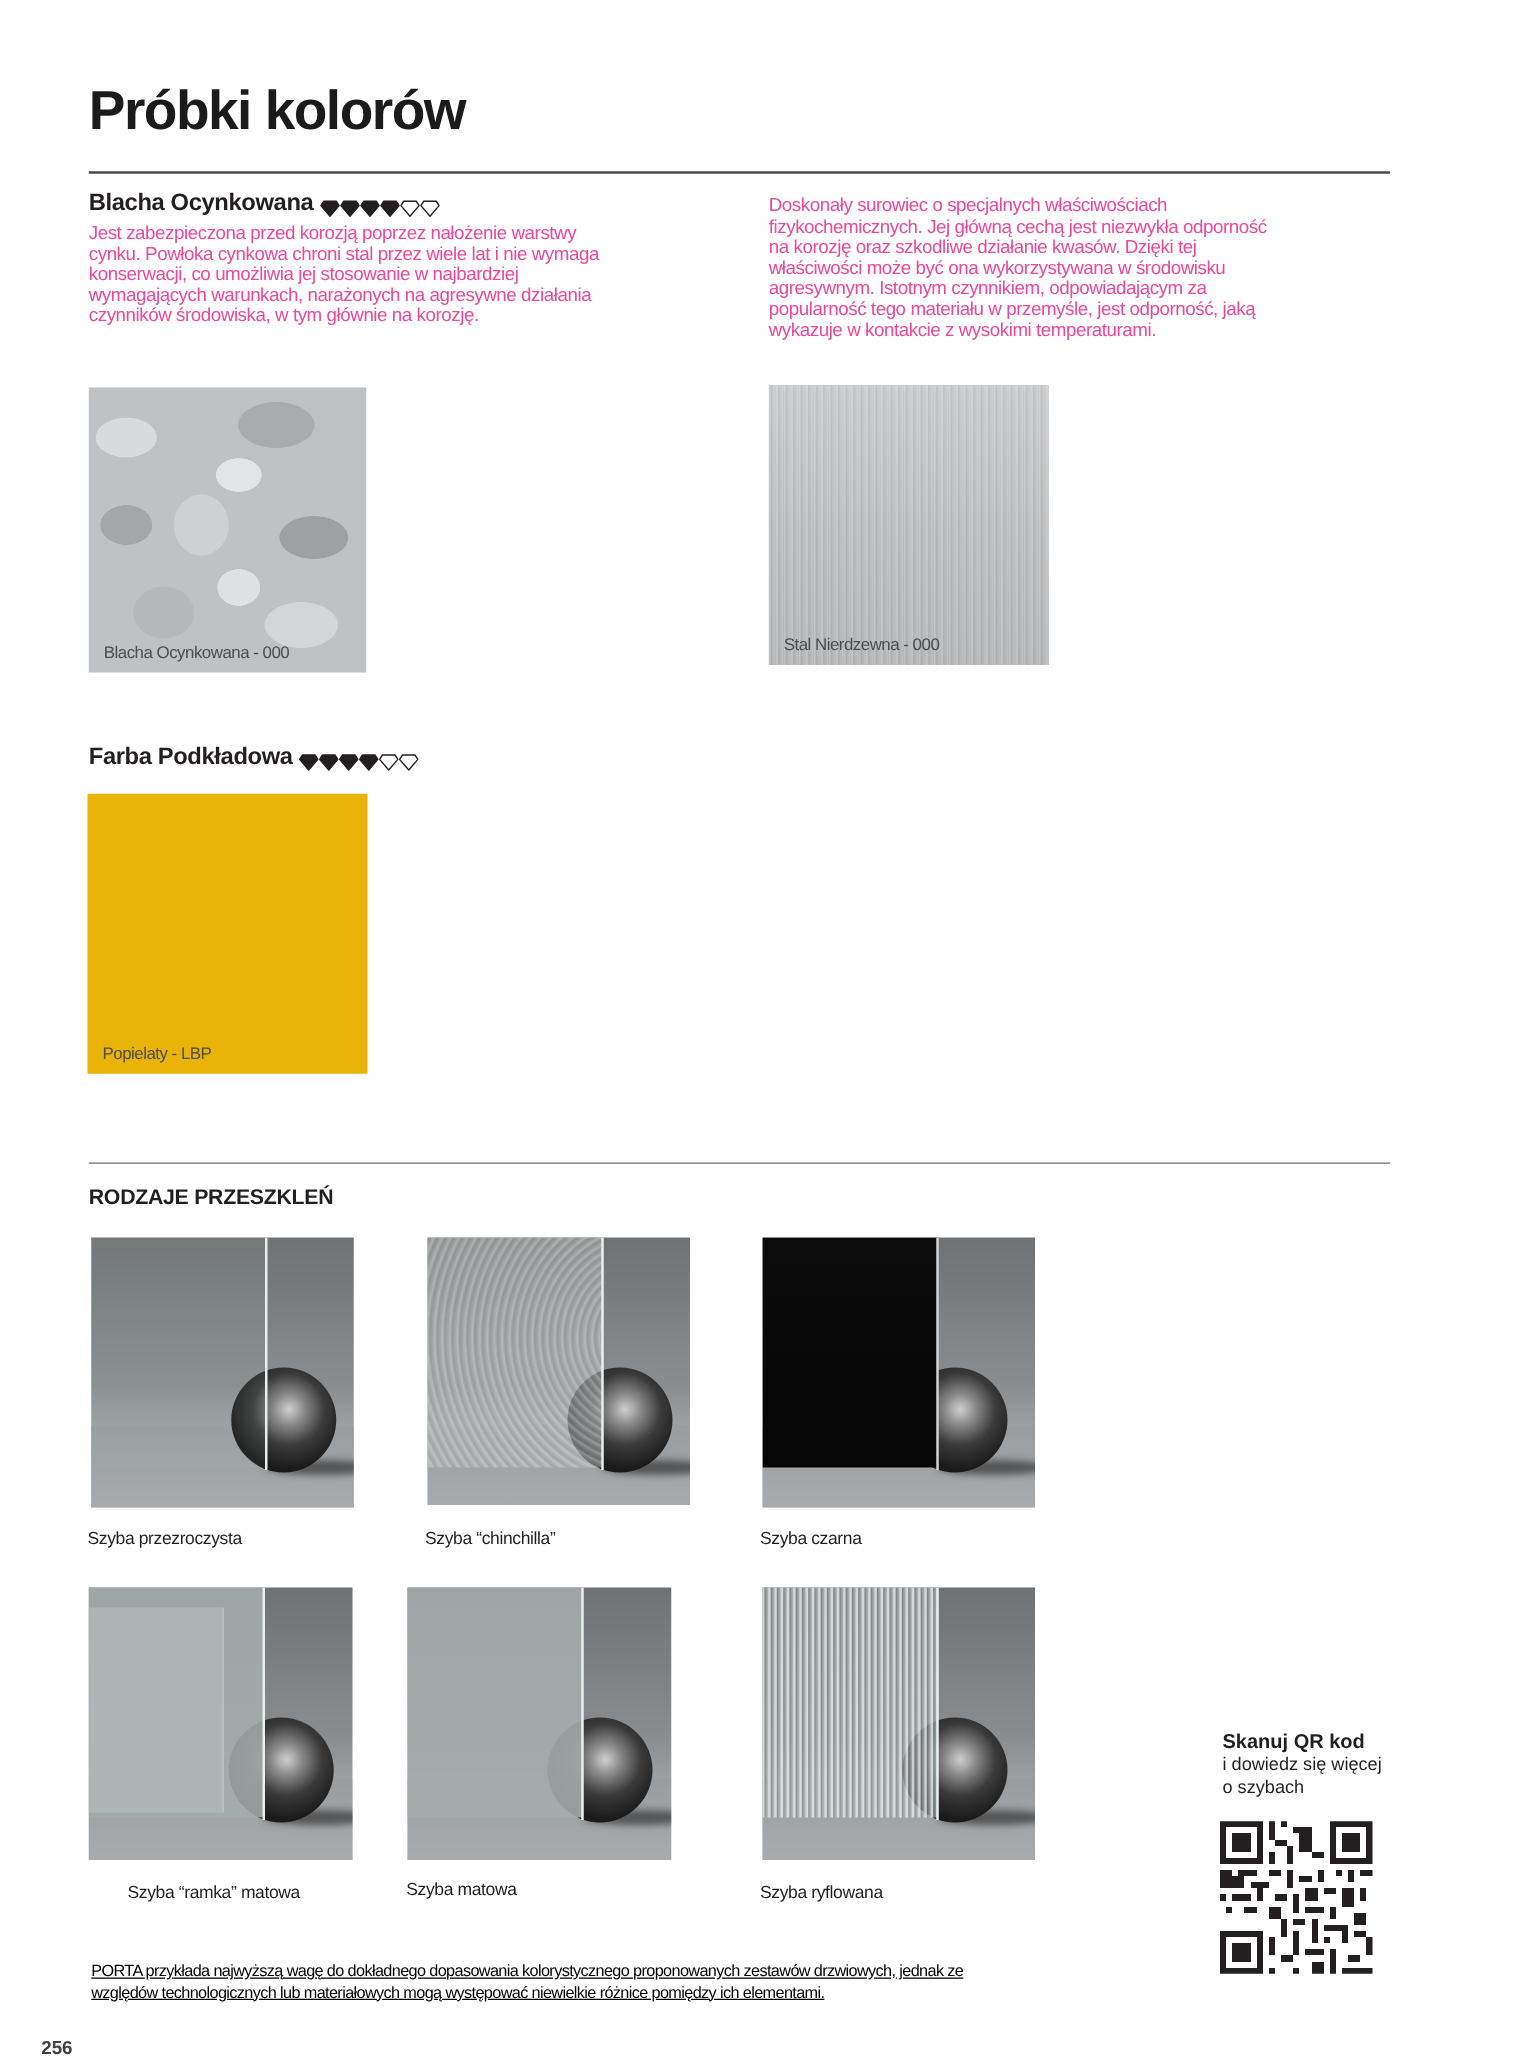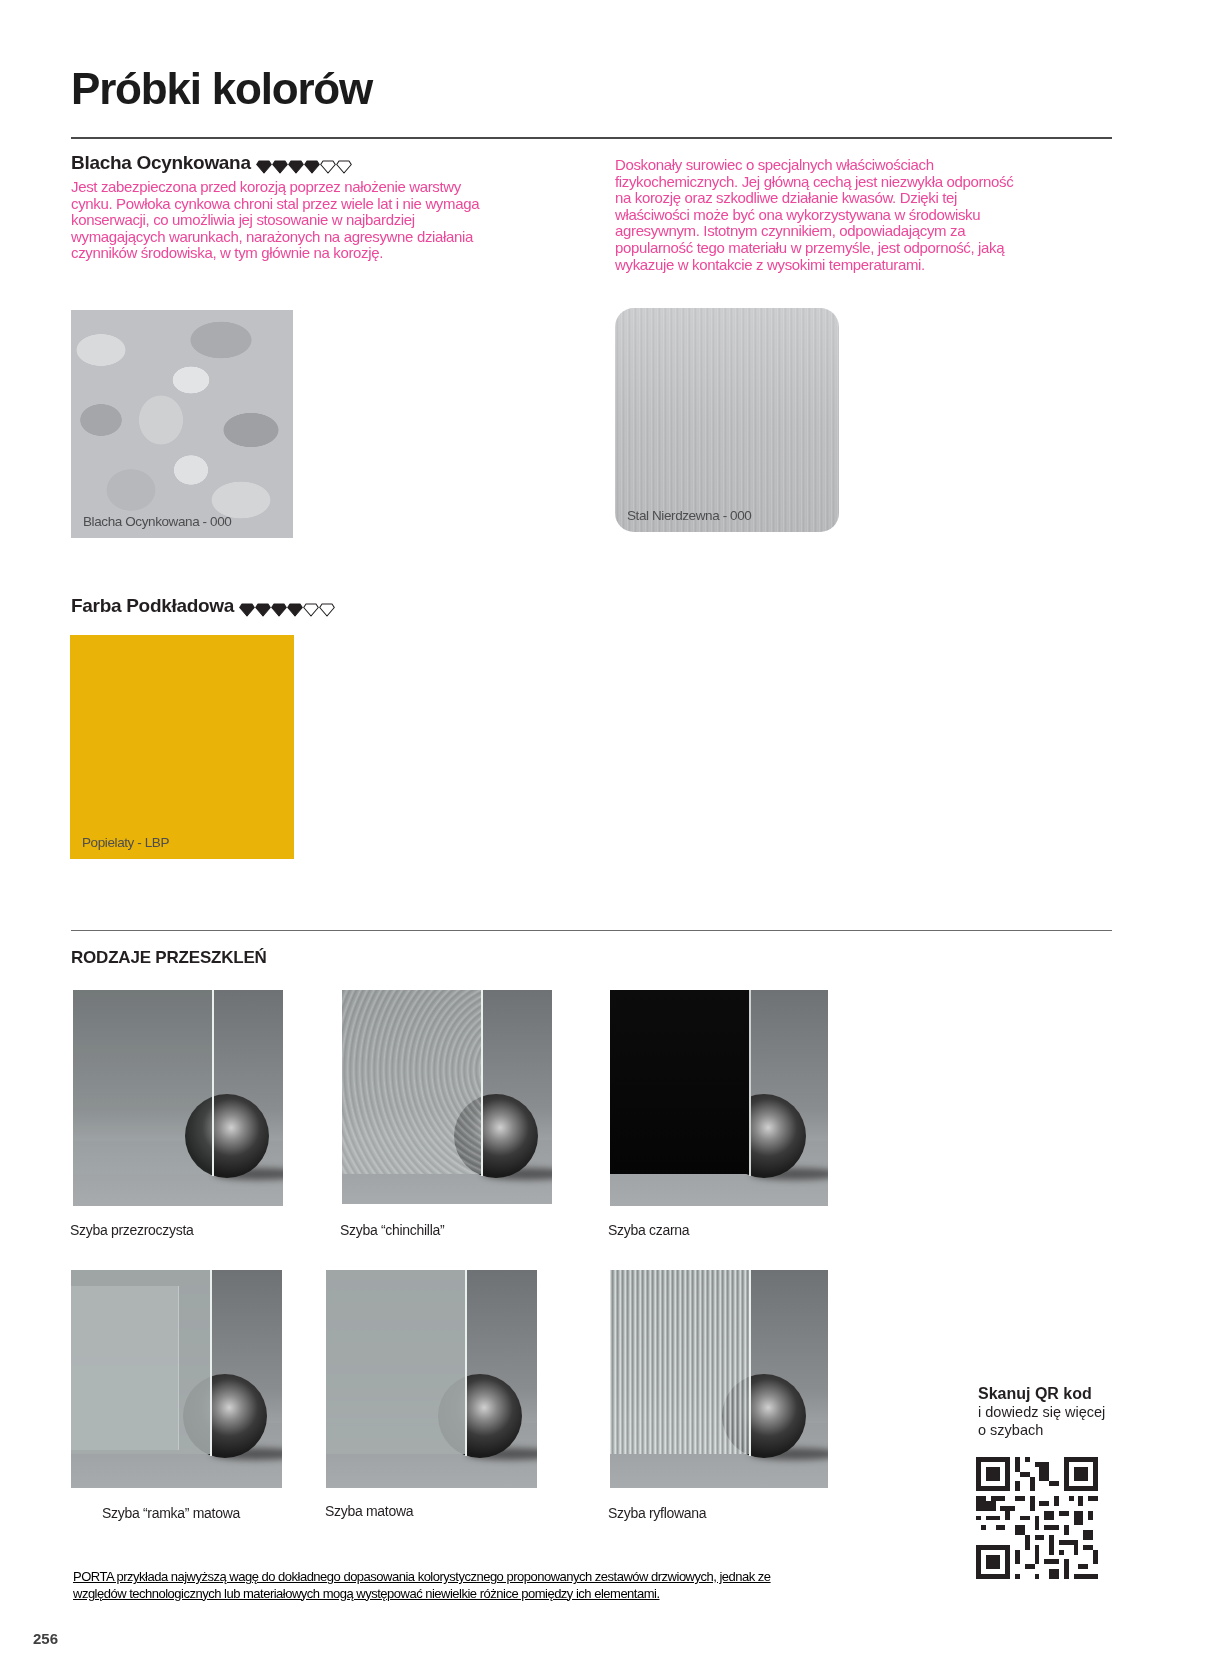--- a/index.html
+++ b/index.html
@@ -20,21 +20,21 @@
       radial-gradient(ellipse 36px 40px at 90px 110px, #cfd0d2 60%, transparent 62%),
       radial-gradient(ellipse 45px 28px at 180px 120px, #9ea0a3 60%, transparent 62%),
       radial-gradient(ellipse 40px 34px at 60px 180px, #b6b8bb 60%, transparent 62%),
       radial-gradient(ellipse 48px 30px at 170px 190px, #d4d5d7 60%, transparent 62%),
       radial-gradient(ellipse 30px 22px at 120px 70px, #e3e4e6 60%, transparent 62%),
       radial-gradient(ellipse 34px 26px at 30px 110px, #a4a6a9 60%, transparent 62%),
       radial-gradient(ellipse 28px 24px at 120px 160px, #e0e1e3 60%, transparent 62%),
       #bfc1c4; }
   .steel { background:
       repeating-linear-gradient(90deg, rgba(255,255,255,0.18) 0px, rgba(255,255,255,0.18) 1px, rgba(0,0,0,0.05) 2px, transparent 3px, rgba(255,255,255,0.12) 5px, transparent 6px),
-      linear-gradient(180deg, #c9cacc 0%, #bbbcbe 50%, #b4b5b7 100%); border-radius: 19px; }
+      linear-gradient(180deg, #c9cacc 0%, #bbbcbe 50%, #b4b5b7 100%); }
   .primer { background: #eab308; }
   .glass-h { left: 71px; top: 948px; font-size: 17px; font-weight: 700; color: #231f20; letter-spacing: -0.2px; }
   .glass-img { position: absolute; overflow: hidden; background: linear-gradient(180deg, #6f7274 0%, #8a8d8f 55%, #9da0a2 70%, #a6a9ab 100%); }
   .glass-img .floor { position: absolute; left: 0; right: 0; bottom: 0; height: 30%; background: linear-gradient(180deg, #9a9d9f, #a8abad); }
   .glass-img .ball { position: absolute; width: 84px; height: 84px; border-radius: 50%; left: 112px; top: 104px;
       background: radial-gradient(circle at 55% 40%, #d0d0d0 0%, #8a8a8a 18%, #3a3a3a 42%, #1a1a1a 70%, #111 100%); }
   .glass-img .shadow { position: absolute; left: 140px; top: 178px; width: 90px; height: 12px; border-radius: 50%; background: rgba(20,20,20,0.55); filter: blur(3px); }
   .glass-img .pane { position: absolute; left: 0; top: 0; width: 140px; height: 184px; }
   .glass-img .edge { position: absolute; left: 139px; top: 0; width: 2px; height: 186px; background: #e8efec; }
   .pane.clear { background: rgba(170,190,185,0.08); }

